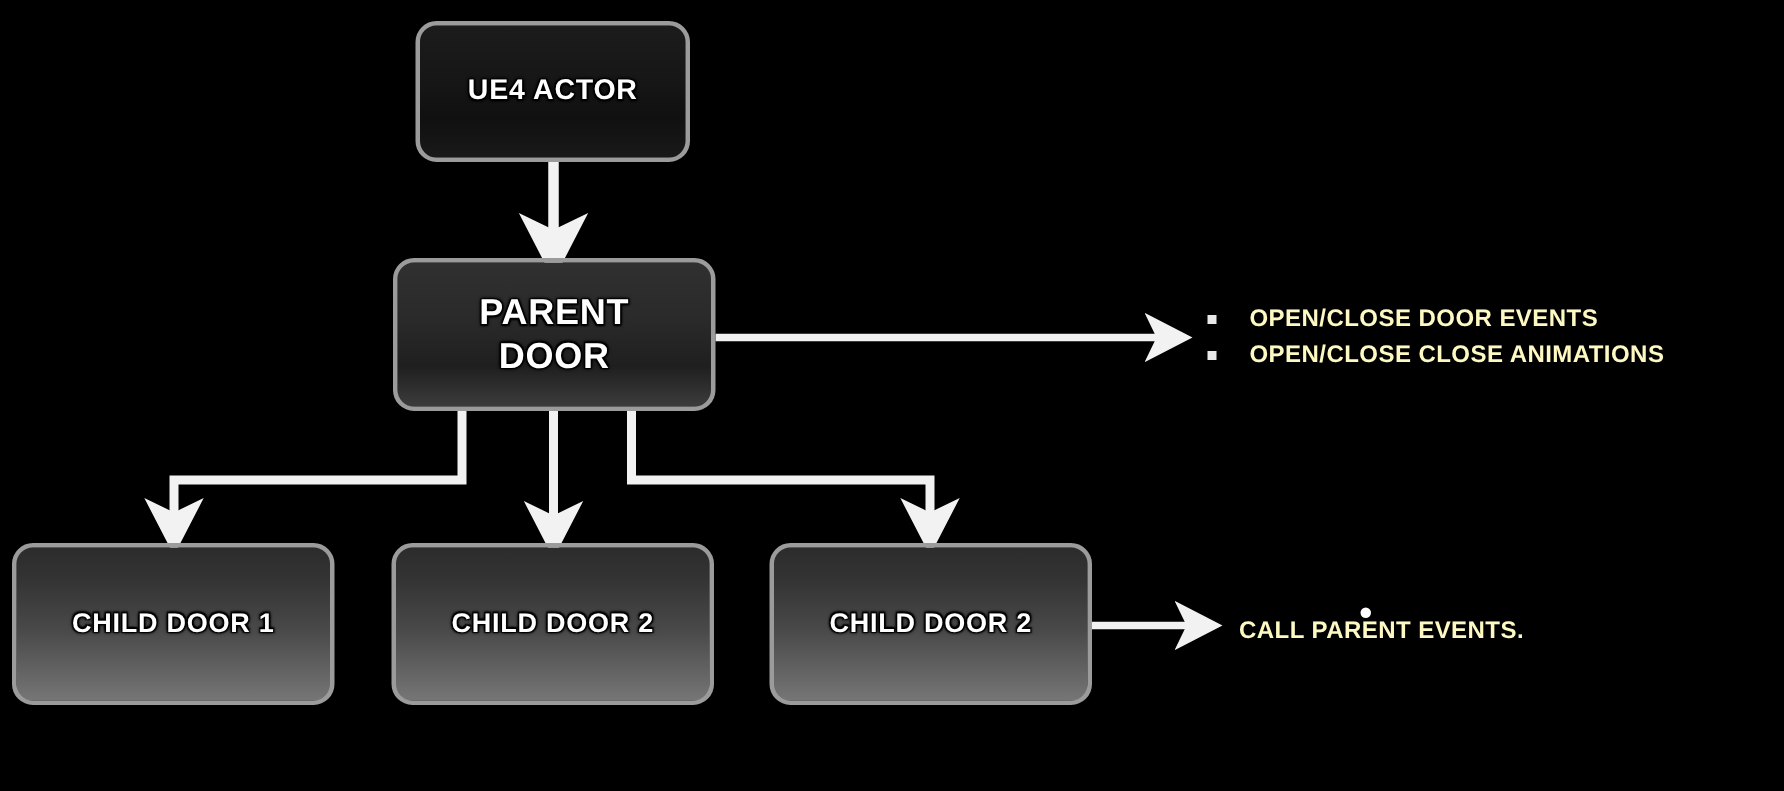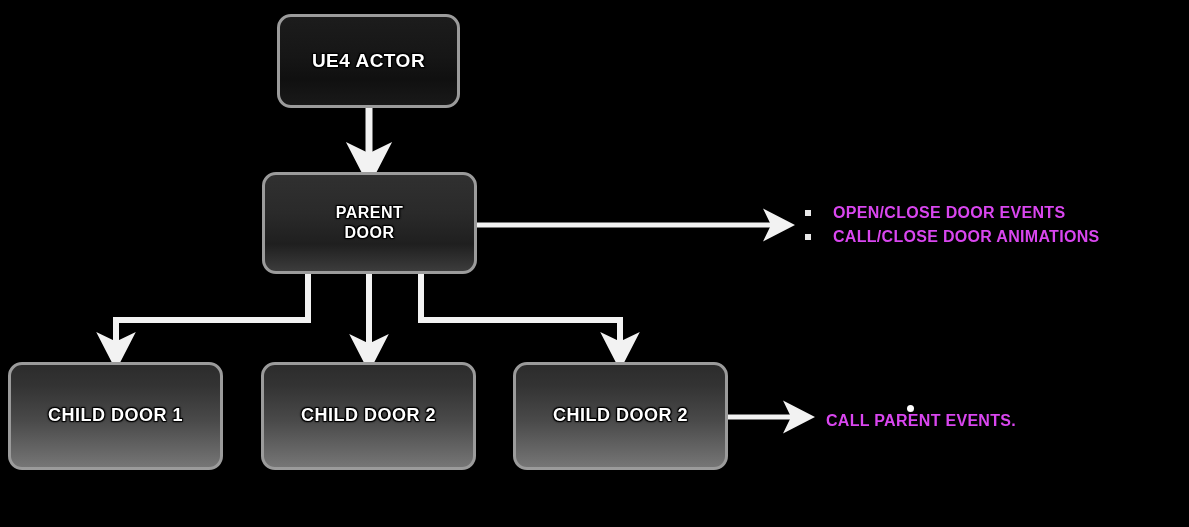--- a/index.html
+++ b/index.html
@@ -53,40 +53,40 @@
   }
   #node-ue4-actor .node-label { font-size: 19px; }
   
   #node-parent-door {
     left: 262px;
     top: 172px;
     width: 215px;
     height: 102px;
     background: linear-gradient(to bottom, #303030 0%, #2a2a2a 40%, #1f1f1f 72%, #3c3c3c 100%);
   }
-  #node-parent-door .node-label { font-size: 16px; }
+  #node-parent-door .node-label { font-size: 24px; }
   
   .child-node {
     top: 362px;
     width: 215px;
     height: 108px;
     background: linear-gradient(to bottom, #2c2c2c 0%, #333333 20%, #4a4a4a 55%, #6a6a6a 88%, #767676 100%);
   }
   .child-node .node-label { font-size: 18px; }
   #node-child-door-1 { left: 8px; }
   #node-child-door-2 { left: 261px; border-radius: 14px; }
   #node-child-door-3 { left: 513px; }
   
   .callout {
     position: absolute;
   }
   .callout-item {
     display: flex;
     align-items: center;
-    color: #d946ef;
+    color: #fef9c3;
     font-weight: bold;
     font-size: 16px;
     letter-spacing: 0.3px;
     white-space: nowrap;
     text-shadow: 1px 1px 1px #000, -1px 1px 1px #000, 1px -1px 1px #000, -1px -1px 1px #000;
   }
   #callout-parent { left: 805px; top: 201px; }
   #callout-parent .callout-item { height: 24px; }
   #callout-parent .bullet {
     width: 6px;
@@ -164,21 +164,21 @@
     <span class="node-label">CHILD DOOR 2</span>
   </div>
 
   <div class="callout" id="callout-parent">
     <div class="callout-item">
       <span class="bullet"></span>
       <span>OPEN/CLOSE DOOR EVENTS</span>
     </div>
     <div class="callout-item">
       <span class="bullet"></span>
-      <span>CALL/CLOSE DOOR ANIMATIONS</span>
+      <span>OPEN/CLOSE CLOSE ANIMATIONS</span>
     </div>
   </div>
 
   <div class="callout" id="callout-child">
     <div class="callout-item">
       <span class="bullet"></span>
       <span>CALL PARENT EVENTS.</span>
     </div>
   </div>
 

